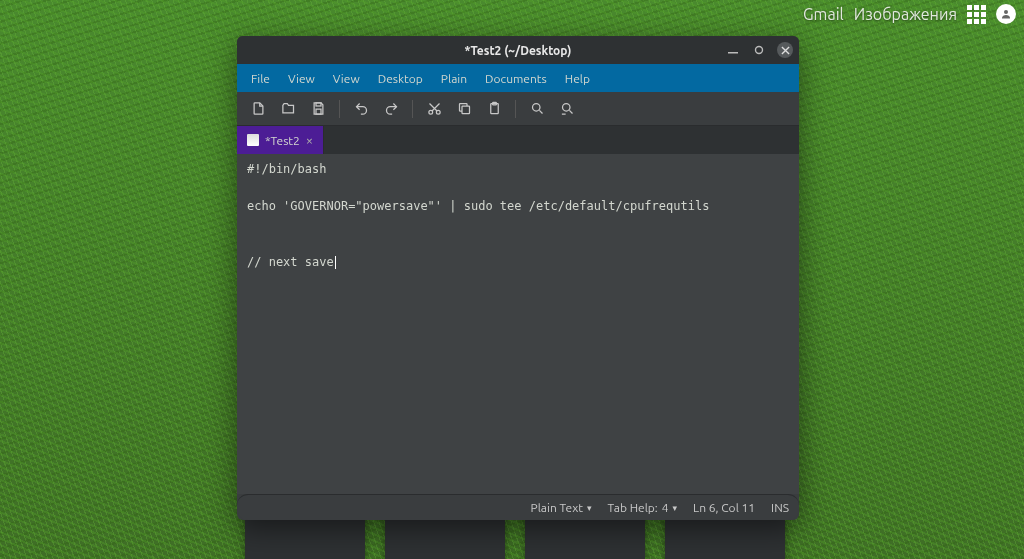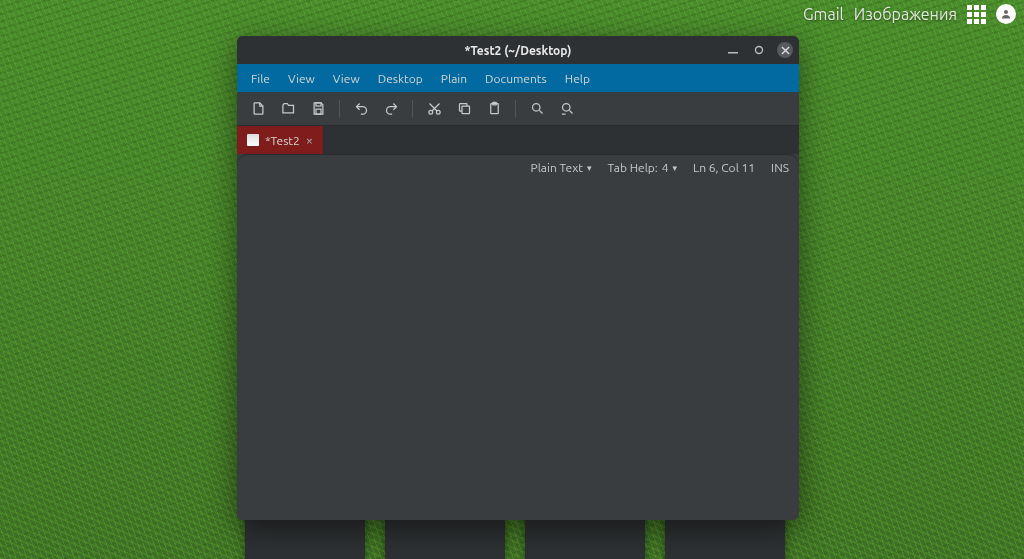--- a/index.html
+++ b/index.html
@@ -54,21 +54,21 @@
   display: flex; align-items: center; padding: 0 8px; gap: 4px;
 }
 .toolbar .btn { width: 26px; height: 26px; display: flex; align-items: center; justify-content: center; color: #c8c8c8; cursor: pointer; border-radius: 3px; }
 .toolbar .sep { width: 1px; height: 18px; background: #555; margin: 0 4px; }
 
 .tabbar {
   height: 28px; background: #2e3133; display: flex; align-items: stretch;
 }
 .tab {
   display: flex; align-items: center; gap: 6px; padding: 0 10px;
-  background: #7f1d1d; color: #d3d7cf; font-size: 12px; border-right: 1px solid #2a2c2e;
+  background: #4c1d95; color: #d3d7cf; font-size: 12px; border-right: 1px solid #2a2c2e;
 }
 .tab .doc-ico { width: 12px; height: 12px; background: linear-gradient(#ddd,#fff); border-radius: 1px; }
 .tab .close { color: #aaa; cursor: pointer; font-size: 13px; }
 
 .editor {
   flex: 1; background: #3f4244; color: #d3d7cf;
   font-family: "DejaVu Sans Mono", monospace; font-size: 12px;
   padding: 6px 10px; white-space: pre; overflow: auto; line-height: 1.55;
   position: relative;
 }
@@ -222,20 +222,26 @@
   </div>
 
   <div class="tabbar">
     <div class="tab">
       <span class="doc-ico"></span>
       <span>*Test2</span>
       <span class="close">×</span>
     </div>
   </div>
 
+  <div class="editor"><span>#!/bin/bash
+
+echo 'GOVERNOR="powersave"' | sudo tee /etc/default/cpufrequtils
+
+
+// next save</span><span class="cursor"></span></div>
 
   <div class="statusbar">
     <div class="seg">
       <span>Plain Text</span>
       <span class="chev">▾</span>
     </div>
     <div class="seg">
       <span>Tab Help:</span>
       <span>4</span>
       <span class="chev">▾</span>

